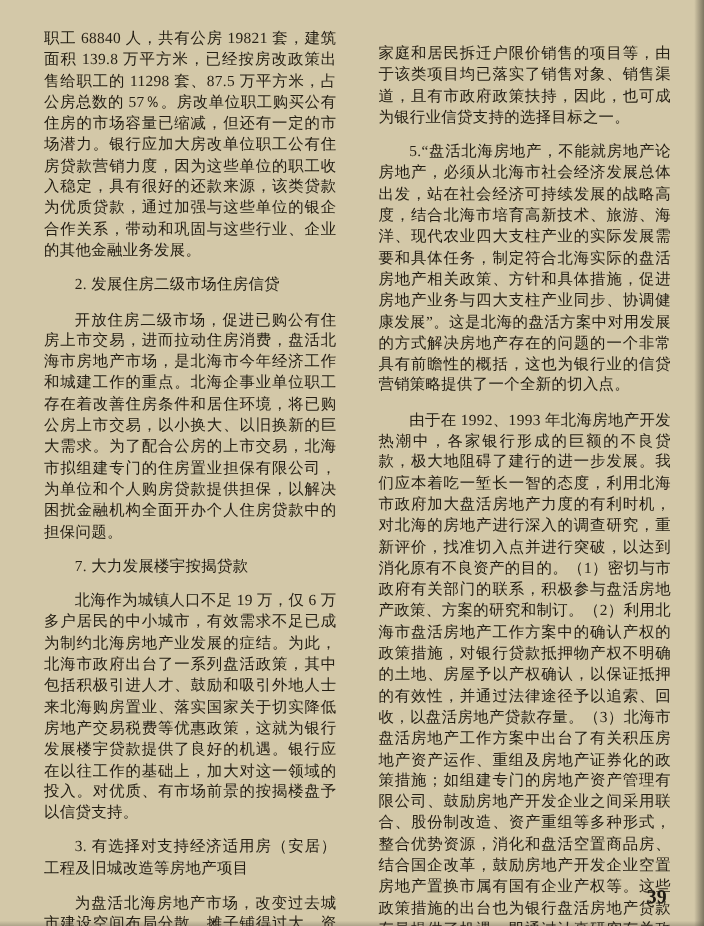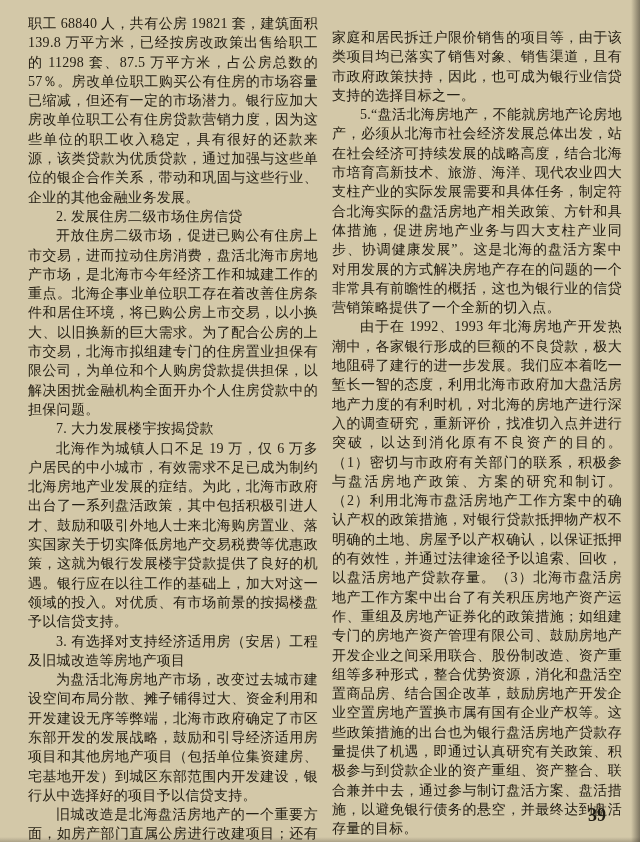--- a/index.html
+++ b/index.html
@@ -34,21 +34,21 @@
   .col{
     width:290px;
     font-size:14px;
     line-height:19.3px;
     text-align:justify;
     letter-spacing:0.3px;
     color:#262015;
   }
   .col-left{padding-top:4px;}
   .col-right{padding-top:18px;}
-  .para{margin:0;}
+  .para{margin:12px;}
   .body{text-indent:2em;}
   .body-noindent{text-indent:0;}
   .heading{text-indent:2em;}
   .subheading{
     font-style:italic;
     font-weight:600;
     text-indent:0;
     letter-spacing:0.8px;
   }
   .page-number{

